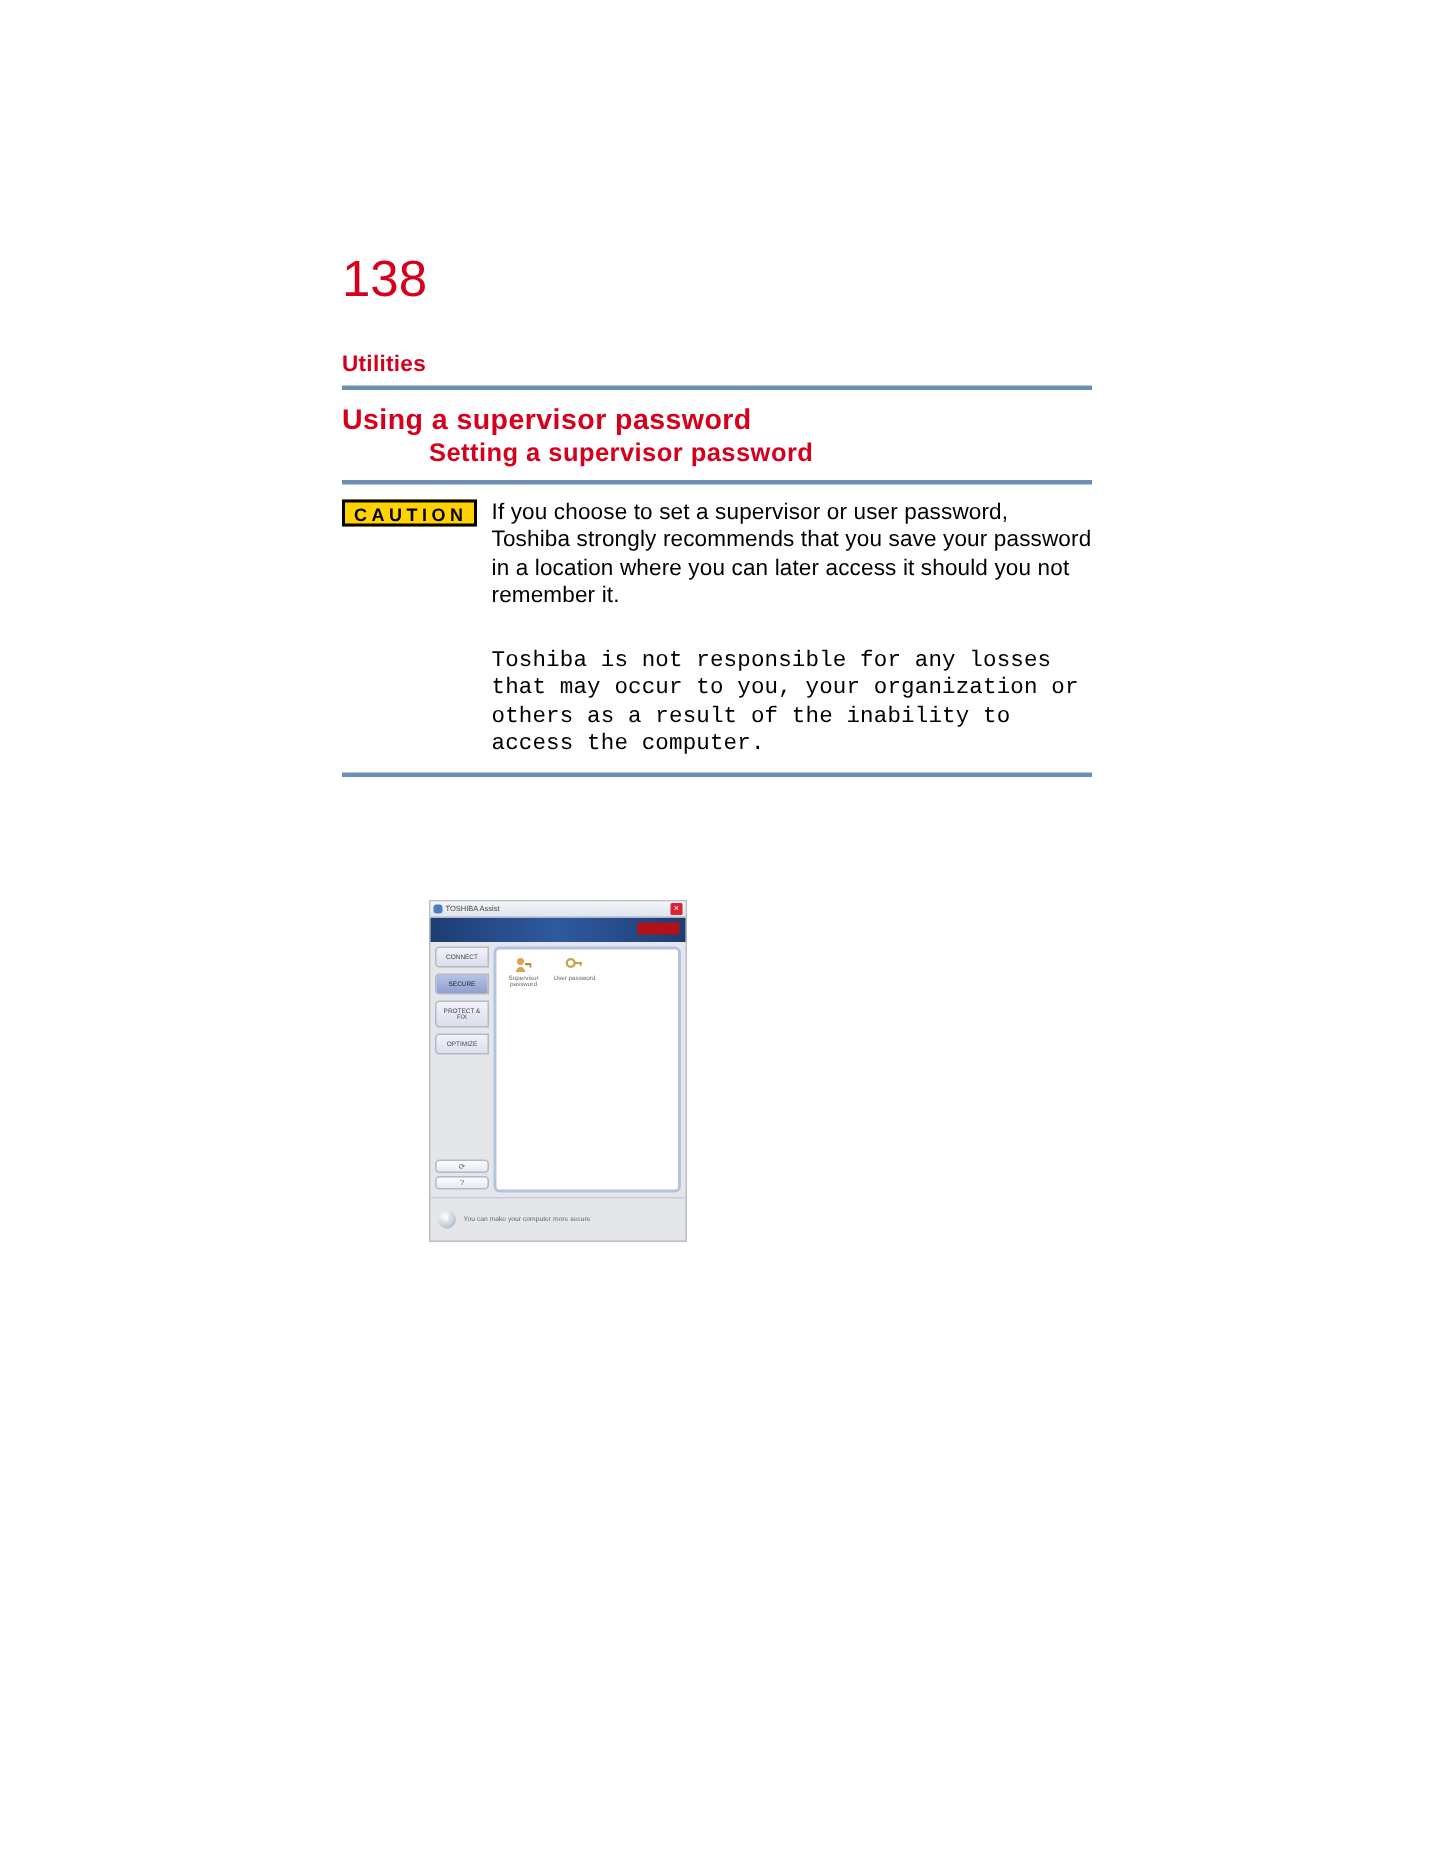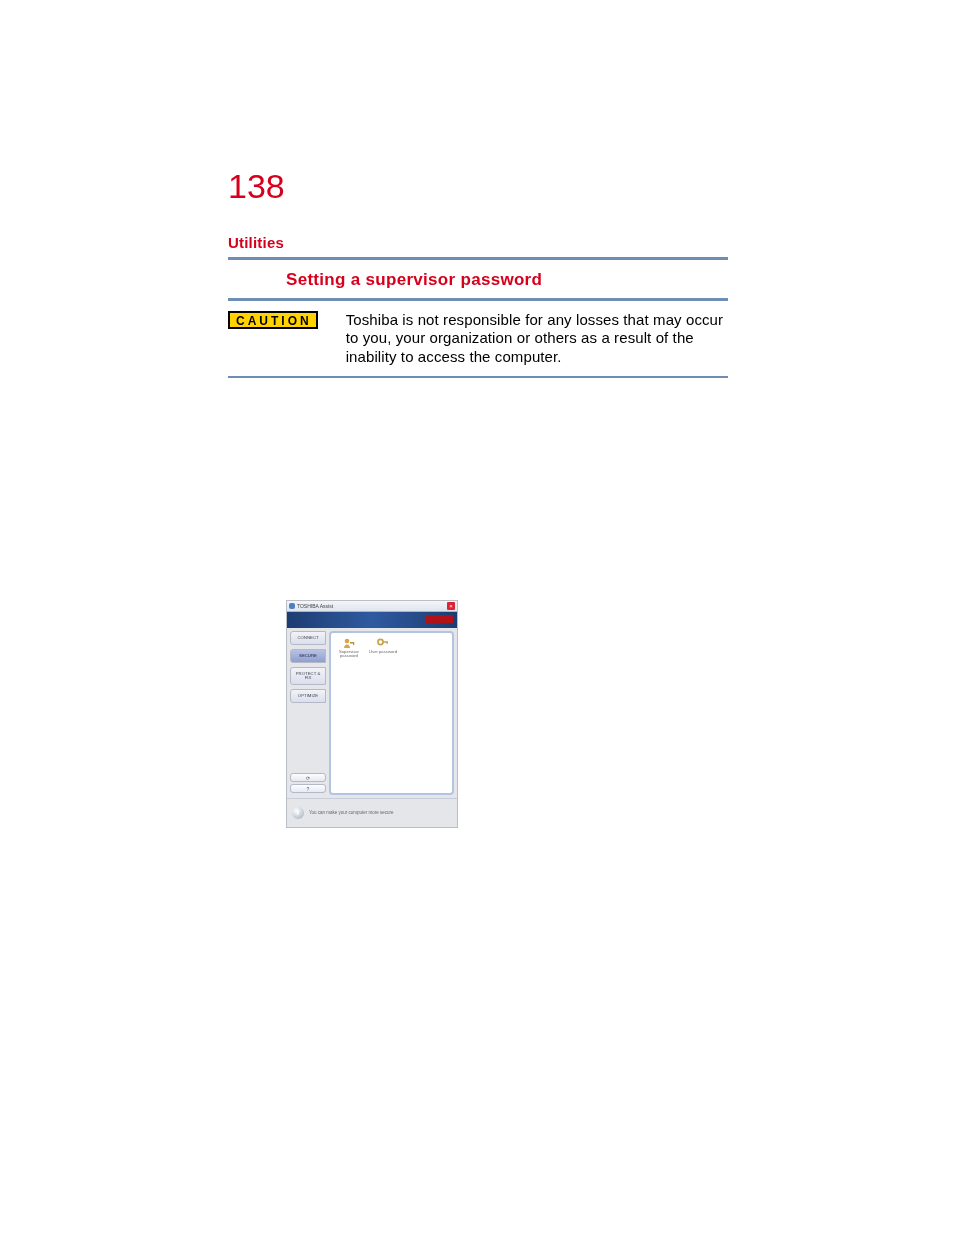--- a/index.html
+++ b/index.html
@@ -58,21 +58,21 @@
     color: #d6001c;
     font-size: 17px;
     font-weight: 700;
     font-stretch: condensed;
     letter-spacing: 0.3px;
     margin-left: 58px;
     margin-bottom: 8px;
   }
   .caution-block {
     display: flex;
-    gap: 28px;
+    gap: 10px;
     margin-top: 8px;
   }
   .caution-badge {
     border: 2px solid #000;
     background: #ffd200;
     color: #000;
     font-weight: 700;
     font-size: 12px;
     letter-spacing: 3px;
     padding: 1px 4px 1px 6px;
@@ -81,21 +81,21 @@
     flex: 0 0 auto;
     font-family: Arial, sans-serif;
   }
   .caution-text {
     font-size: 15px;
     line-height: 1.22;
     color: #000;
     font-stretch: condensed;
     letter-spacing: 0.1px;
   }
-  .caution-text p + p { margin-top: 4px; }
+  .caution-text p + p { margin-top: 26px; font-family: Liberation Mono, monospace; }
   .rule-thin {
     height: 2.5px;
     background: #6e8fb3;
     margin-top: 10px;
   }
 
   
   .shot {
     position: absolute;
     left: 286px;
@@ -219,28 +219,30 @@
 </head>
 <body>
 
 <div class="page">
   <div class="header-row">
     <div class="page-number">138</div>
     <div class="chapter-title">Utilities</div>
   </div>
   <div class="rule-thick rule-thin-top"></div>
 
+  <div class="section-title">Using a supervisor password</div>
 
   <div class="subsection-title">Setting a supervisor password</div>
 
   <div class="rule-thick" style="margin-top:6px;"></div>
 
   <div class="caution-block">
     <div class="caution-badge">CAUTION</div>
     <div class="caution-text">
+      <p>If you choose to set a supervisor or user password, Toshiba strongly recommends that you save your password in a location where you can later access it should you not remember it.</p>
       <p>Toshiba is not responsible for any losses that may occur to you, your organization or others as a result of the inability to access the computer.</p>
     </div>
   </div>
 
   <div class="rule-thin"></div>
 </div>
 
 <div class="shot">
   <div class="shot-titlebar">
     <div class="t-left">

